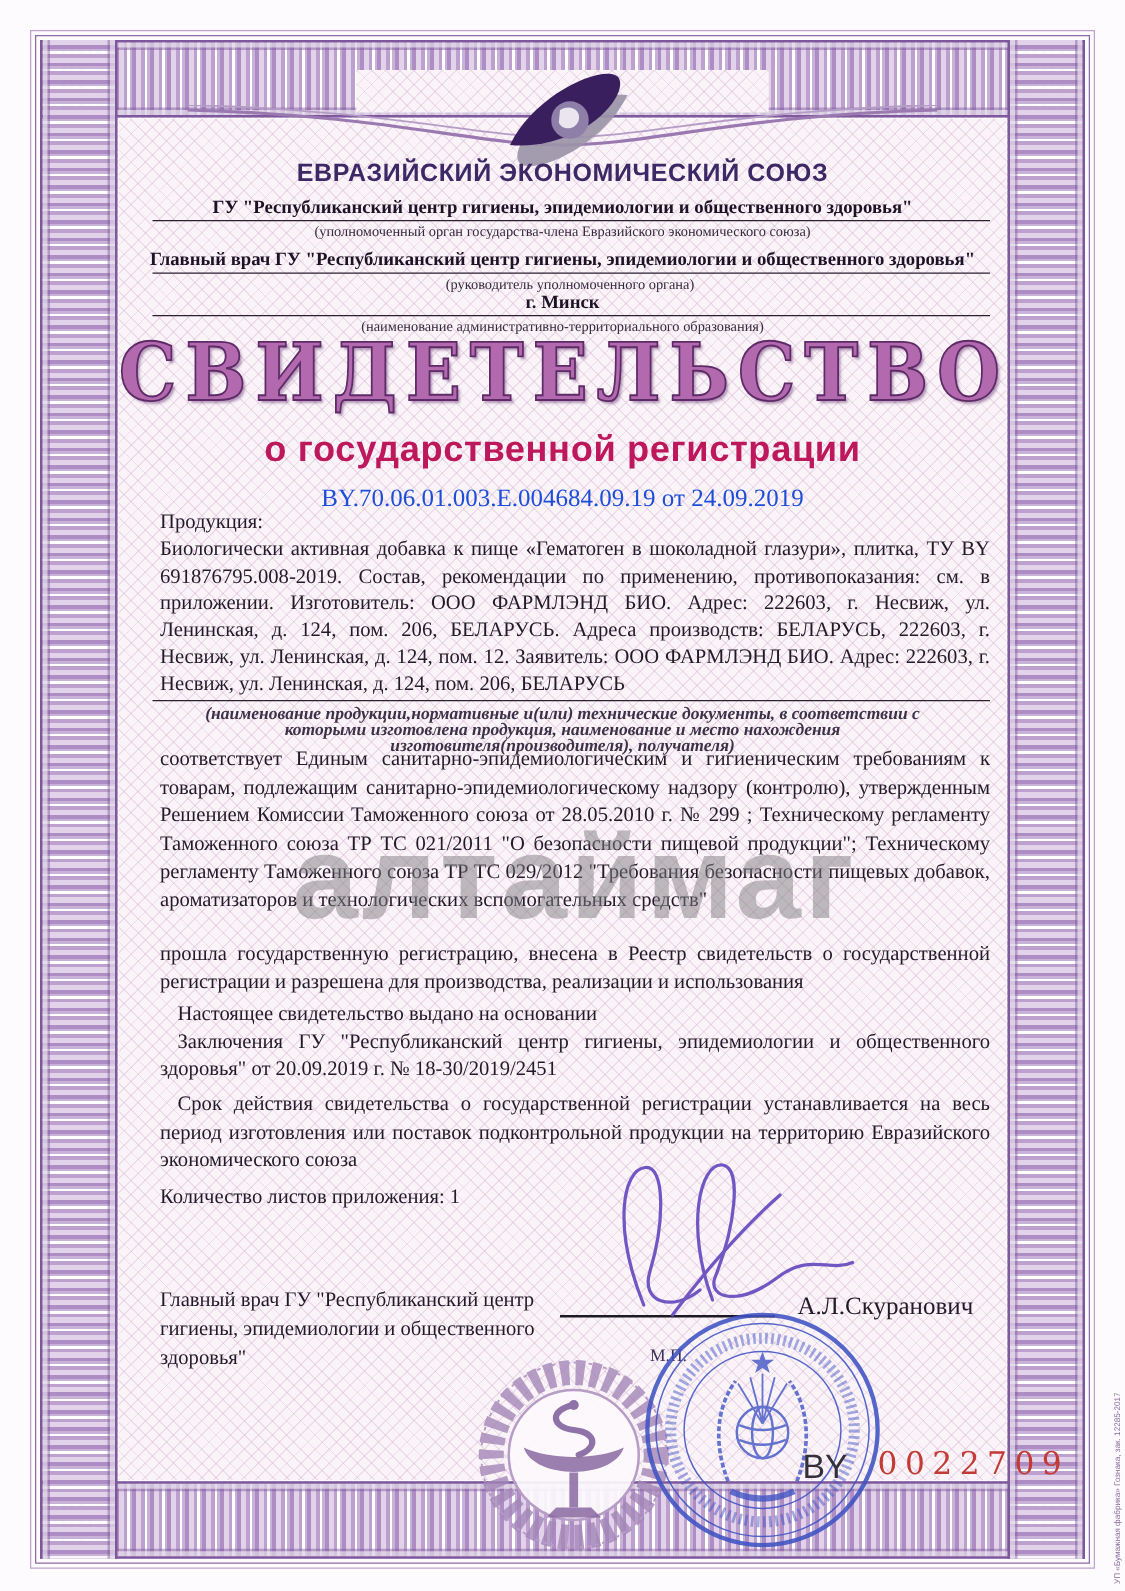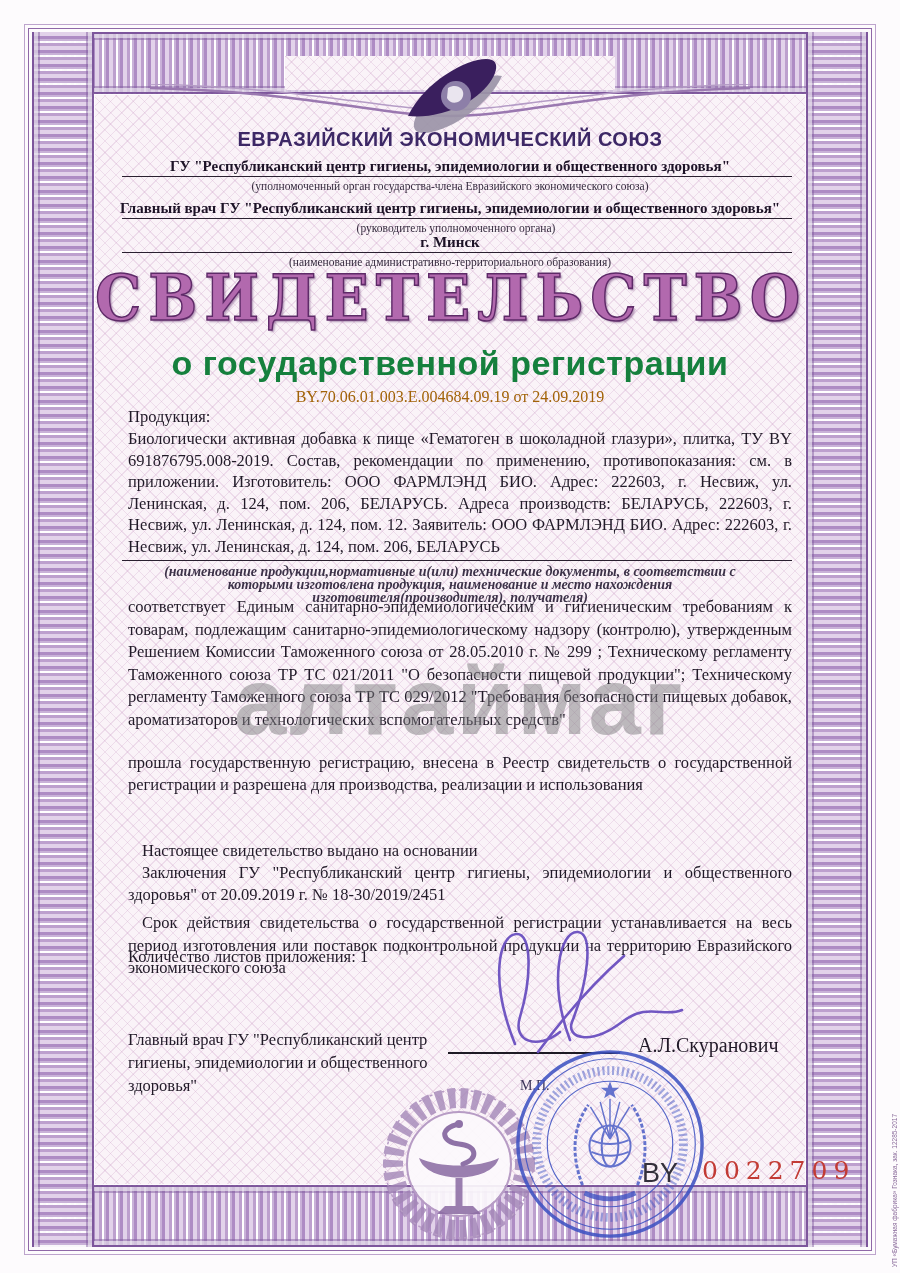--- a/index.html
+++ b/index.html
@@ -38,27 +38,27 @@
   .center{left:95px;right:95px;text-align:center;}
   .union{top:128px;font-family:"Liberation Sans",sans-serif;font-weight:bold;font-size:20px;
          color:#3d2866;letter-spacing:.5px;}
   .orgline{font-weight:bold;font-size:15px;color:#1c1226;}
   .caption{font-size:11.5px;color:#352b3e;}
   .rule{height:1.4px;background:#2a2030;left:122px;right:108px;}
   .title{top:264px;font-family:"DejaVu Serif",serif;font-weight:bold;font-size:58px;
          letter-spacing:7px;color:#b269ae;-webkit-text-stroke:1.4px #5e2a68;
          text-shadow:2px 2px 2px rgba(94,42,104,.45), -1px -1px 0 rgba(255,255,255,.8);
          transform:scaleY(1.1);}
-  .subtitle{top:344px;font-family:"Liberation Sans",sans-serif;font-weight:bold;font-size:34px;
-            color:#15803d;letter-spacing:.5px;}
-  .numline{top:388px;font-size:16px;color:#a16207;}
+  .subtitle{top:344px;font-family:"Liberation Sans",sans-serif;font-weight:bold;font-size:29px;
+            color:#be185d;letter-spacing:.5px;}
+  .numline{top:388px;font-size:20px;color:#1d4ed8;}
   .para{left:128px;width:664px;font-size:16.5px;line-height:21.5px;text-align:justify;color:#211a28;}
   .smallprint{left:130px;width:640px;text-align:center;font-size:14px;font-style:italic;
               font-weight:bold;color:#3c3248;line-height:13px;}
-  .indent{text-indent:14px;margin-top:40px;}
+  .indent{text-indent:14px;}
   .wm1{left:150px;width:620px;top:648px;text-align:center;font-family:"Liberation Sans",sans-serif;
        font-weight:bold;font-size:94px;letter-spacing:3px;color:rgba(125,125,128,.5);z-index:6;}
   .wm2{left:250px;width:400px;top:784px;text-align:center;font-family:"Liberation Sans",sans-serif;
        font-weight:bold;font-size:29px;letter-spacing:2px;color:rgba(135,135,138,.45);z-index:6;}
   .serialBY{left:642px;top:1158px;font-family:"Liberation Sans",sans-serif;font-weight:normal;
             font-size:27px;color:#33303b;z-index:4;}
   .serialnum{left:702px;top:1156px;font-family:"DejaVu Serif",serif;font-size:25px;
              letter-spacing:6px;color:#c23b35;z-index:4;}
   .printer-note{right:2px;bottom:6px;writing-mode:vertical-rl;transform:rotate(180deg);
                 font-family:"Liberation Sans",sans-serif;font-size:6.5px;color:#8b6b9b;}

